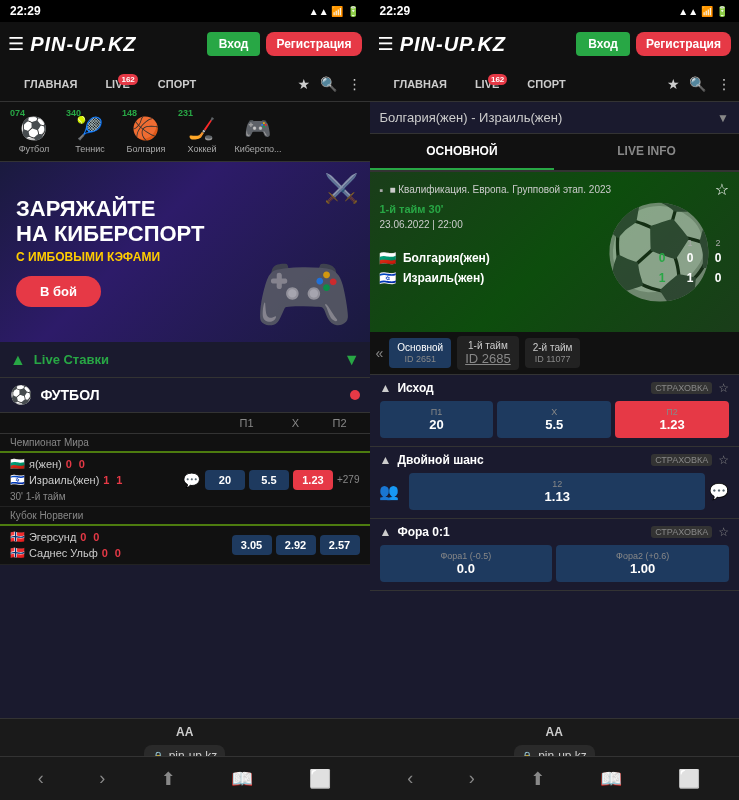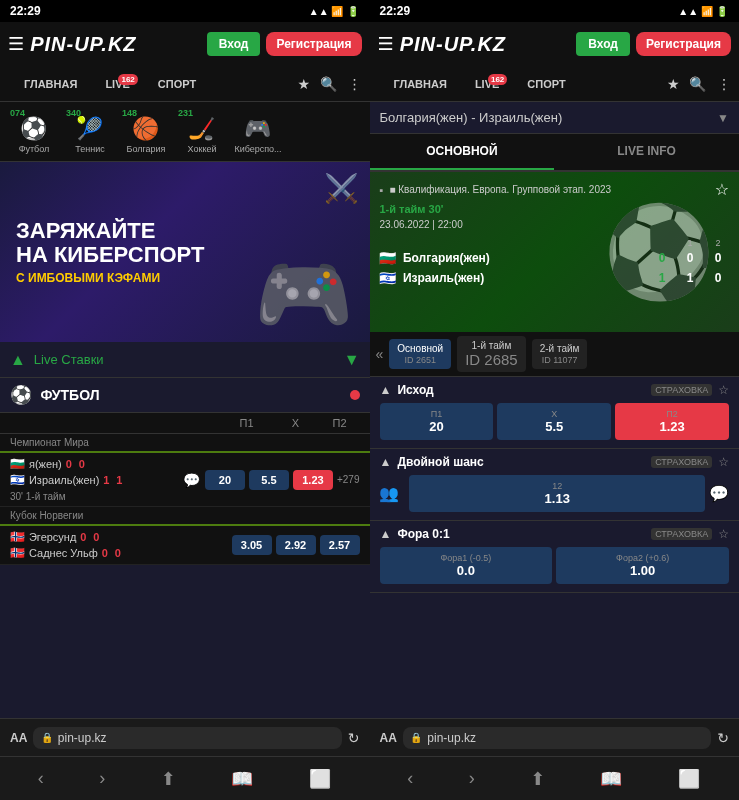--- a/index.html
+++ b/index.html
@@ -227,21 +227,21 @@
     .live-stakes-bar {
       background: #1a1a2e;
       display: flex;
       align-items: center;
       padding: 6px 10px;
       gap: 8px;
       border-bottom: 1px solid #333;
       height: 36px;
     }
     .live-stakes-icon { color: #28a745; font-size: 16px; }
-    .live-stakes-text { color: #28a745; font-size: 13px; font-weight: 400; }
+    .live-stakes-text { color: #28a745; font-size: 13px; font-weight: 700; }
     .chevron-down { color: #28a745; margin-left: auto; }
 
     
     .section-header {
       background: #1a1a2e;
       display: flex;
       align-items: center;
       padding: 6px 10px;
       border-bottom: 1px solid #333;
     }
@@ -328,20 +328,21 @@
     
     .browser-bar {
       background: #1a1a1a;
       display: flex;
       align-items: center;
       padding: 6px 10px;
       gap: 6px;
       height: 38px;
       border-top: 1px solid #333;
       margin-top: auto;
+      flex-direction: column;
     }
     .browser-aa { color: #ccc; font-size: 12px; font-weight: 600; }
     .browser-url {
       flex: 1;
       background: #2a2a2a;
       border-radius: 8px;
       display: flex;
       align-items: center;
       padding: 4px 8px;
       gap: 4px;
@@ -604,20 +605,21 @@
     </div>
   </div>
 
   <div class="banner">
     <div class="banner-text-block">
       <div class="banner-title">
         <span>ЗАРЯЖАЙТЕ</span><br>
         <span>НА КИБЕРСПОРТ</span>
       </div>
       <div class="banner-subtitle">С ИМБОВЫМИ КЭФАМИ</div>
+      <button class="banner-btn">В бой</button>
     </div>
     <div class="banner-image">
       <span style="font-size:80px; opacity:0.8;">🎮</span>
       <div class="banner-decoration">⚔️</div>
     </div>
   </div>
 
   <div class="live-stakes-bar">
     <span class="live-stakes-icon">▲</span>
     <span class="live-stakes-text">Live Ставки</span>
@@ -811,21 +813,21 @@
   </div>
 
   <div class="market-selector">
     <span class="expand-btn">«</span>
     <button class="market-btn active">
       <span>Основной</span><br>
       <span style="color:#888;font-size:9px;">ID 2651</span>
     </button>
     <button class="market-btn">
       <span>1-й тайм</span><br>
-      <span style="color:#888;font-size:15px;">ID 2685</span>
+      <span style="color:#888;font-size:13px;text-decoration:underline;">ID 2685</span>
     </button>
     <button class="market-btn">
       <span>2-й тайм</span><br>
       <span style="color:#888;font-size:9px;">ID 11077</span>
     </button>
   </div>
 
   <div class="odds-section">
     <div class="odds-section-header">
       <span class="chevron-up">▲</span>

